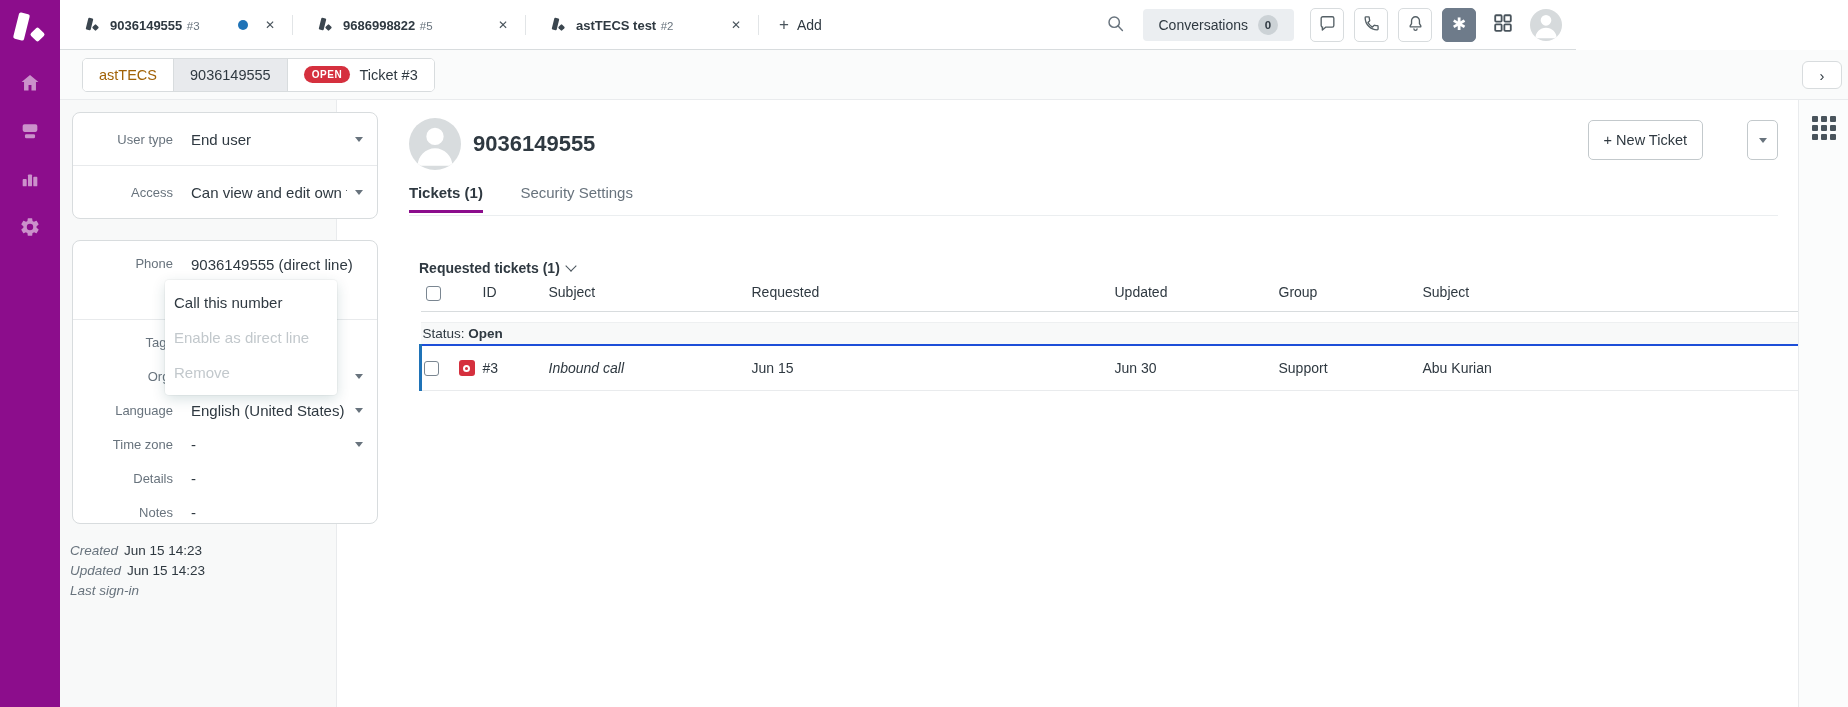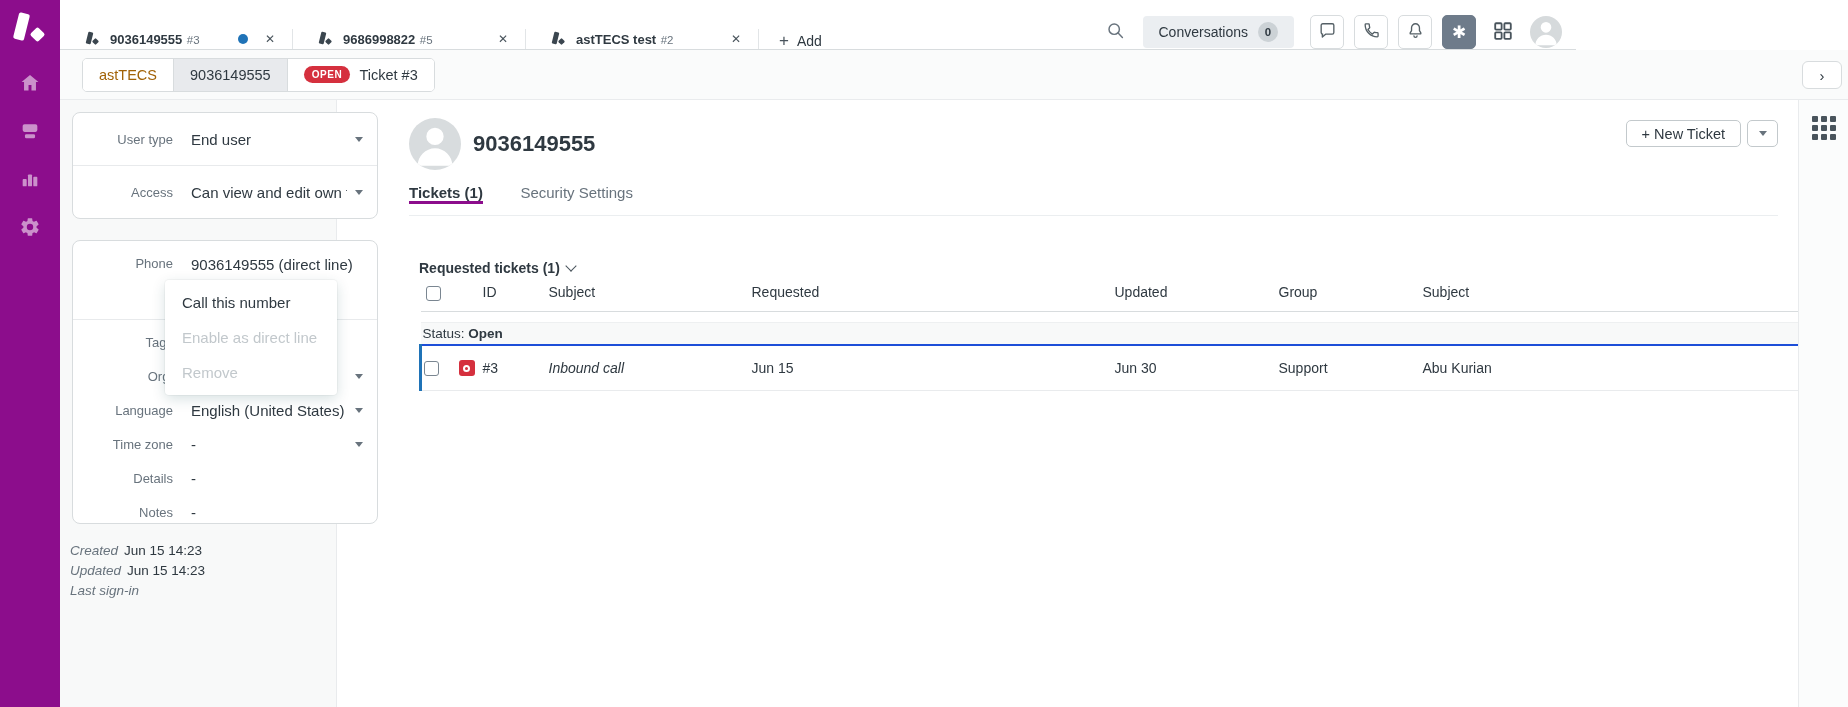--- a/index.html
+++ b/index.html
@@ -9,21 +9,21 @@
 
   
   .sidebar { position:absolute; left:0; top:0; width:60px; height:707px; background:#8c0d8c; z-index:30; }
   .logo { position:relative; width:60px; height:60px; cursor:pointer; }
   .logo-bar { position:absolute; left:16px; top:13px; width:11px; height:27px; background:#fff; border-radius:2px; transform:rotate(14deg); }
   .logo-diamond { position:absolute; left:32px; top:29px; width:11px; height:11px; background:#fff; border-radius:2px; transform:rotate(45deg); }
   .nav-btn { width:60px; height:48px; display:flex; align-items:center; justify-content:center; background:transparent; border:none; cursor:pointer; }
   .nav-btn svg { width:22px; height:22px; fill:rgba(255,255,255,.55); }
 
   
-  .topbar { position:absolute; left:60px; top:0; width:1516px; height:50px; background:#fff; border-bottom:1px solid #d8dcde; display:flex; align-items:flex-end; z-index:20; }
+  .topbar { position:absolute; left:60px; top:0; width:1516px; height:50px; background:#fff; border-bottom:1px solid #d8dcde; display:flex; align-items:center; z-index:20; }
   .tab { width:233px; display:flex; align-items:center; padding:0 12px 0 24px; border-right:1px solid #e2e5e7; cursor:pointer; background:#fff; }
   .tab-glyph { position:relative; width:16px; height:16px; margin-right:10px; flex:none; }
   .tab-glyph .g-bar { position:absolute; left:3px; top:1px; width:5px; height:12px; background:#3b464f; border-radius:1px; transform:rotate(14deg); }
   .tab-glyph .g-dia { position:absolute; left:9px; top:8px; width:5px; height:5px; background:#3b464f; border-radius:1px; transform:rotate(45deg); }
   .tab-text { flex:1; min-width:0; }
   .tab-title { font-size:13px; font-weight:700; color:#2f3941; line-height:15px; white-space:nowrap; overflow:hidden; }
   .tab-sub { font-size:11.5px; color:#68737d; line-height:13px; margin-top:1px; }
   .unsaved-dot { width:10px; height:10px; border-radius:50%; background:#1f73b7; margin:0 12px 0 4px; flex:none; }
   .tab-close { width:20px; height:20px; border:none; background:transparent; color:#49545c; font-size:12px; line-height:20px; cursor:pointer; flex:none; }
   .add-tab { display:flex; align-items:center; gap:8px; padding:0 20px; border:none; background:transparent; font-size:14px; color:#2f3941; cursor:pointer; }
@@ -67,32 +67,32 @@
   .card-div { border-bottom:1px solid #e8eaec; margin:0; }
   .phone-section { height:79px; align-items:flex-start; padding-top:15px; border-bottom:1px solid #e8eaec; }
   .rows6 { padding-top:5px; }
   .row-34 { height:34px; }
   .meta { position:absolute; left:10px; top:441px; font-size:13.5px; line-height:20px; }
   .meta-label { color:#68737d;font-style:italic; }
   .meta-value { color:#2f3941; margin-left:6px; }
 
   
   .phone-menu { position:absolute; left:105px; top:180px; width:172px; background:#fff; border-radius:4px; box-shadow:0 4px 14px rgba(4,68,77,.16), 0 0 0 1px rgba(0,0,0,.03); z-index:40; padding:5px 0; }
-  .menu-item { height:35px; display:flex; align-items:center; padding:0 17px; font-size:15px; color:#2f3941; cursor:pointer; white-space:nowrap; }
+  .menu-item { height:35px; display:flex; align-items:center; padding:0 9px; font-size:15px; color:#2f3941; cursor:pointer; white-space:nowrap; }
   .menu-item.disabled { color:#c2c8cc; cursor:default; }
 
   
   .main { position:absolute; left:331px; top:0; width:1417px; height:607px; background:#fff; }
   .avatar-lg { position:absolute; left:18px; top:18px; width:52px; height:52px; border-radius:50%; background:#d8dcde; overflow:hidden; }
   .page-title { position:absolute; left:82px; top:18px; height:52px; line-height:52px; font-size:22px; font-weight:700; color:#2f3941; }
   .new-ticket-wrap { position:absolute; top:20px; right:30px; display:flex; gap:6px; }
-  .btn { height:27px; background:#fff; border:1px solid #c3c9cc; border-radius:5px; font-size:14.5px; color:#2f3941; padding:0 15px; cursor:pointer; font-family:inherit; }
+  .btn { height:40px; background:#fff; border:1px solid #c3c9cc; border-radius:5px; font-size:14.5px; color:#2f3941; padding:0 15px; cursor:pointer; font-family:inherit;margin-left:38px; }
   .btn-caret { width:31px; padding:0; display:flex; align-items:center; justify-content:center; }
   .profile-tabs { position:absolute; left:18px; right:30px; top:84px; height:32px; border-bottom:1px solid #ebeef0; }
-  .ptab { display:inline-block; margin-right:33px; font-size:15px; cursor:pointer; }
+  .ptab { display:inline-block; margin-right:33px; font-size:15px; padding-bottom:9px; cursor:pointer; }
   .ptab.active { font-weight:700; color:#2f3941; border-bottom:3px solid #8c0d8c; }
   .ptab.inactive { color:#68737d; }
 
   
   .tickets-section { position:absolute; left:28px; top:160px; right:6px; }
   .section-header { display:flex; align-items:center; gap:7px; font-size:14px; font-weight:700; color:#2f3941; cursor:pointer; margin-bottom:4px; }
   .chev-down { width:8px; height:8px; border-right:1.6px solid #49545c; border-bottom:1.6px solid #49545c; transform:rotate(45deg); margin-top:-4px; }
   table.tix { width:100%; border-collapse:collapse; table-layout:fixed; }
   .tix th { text-align:left; font-size:14px; font-weight:400; color:#2f3941; padding:4px 0 10px; border-bottom:1px solid #d8dcde; }
   .tix th.h-id { padding-left:32px; }

